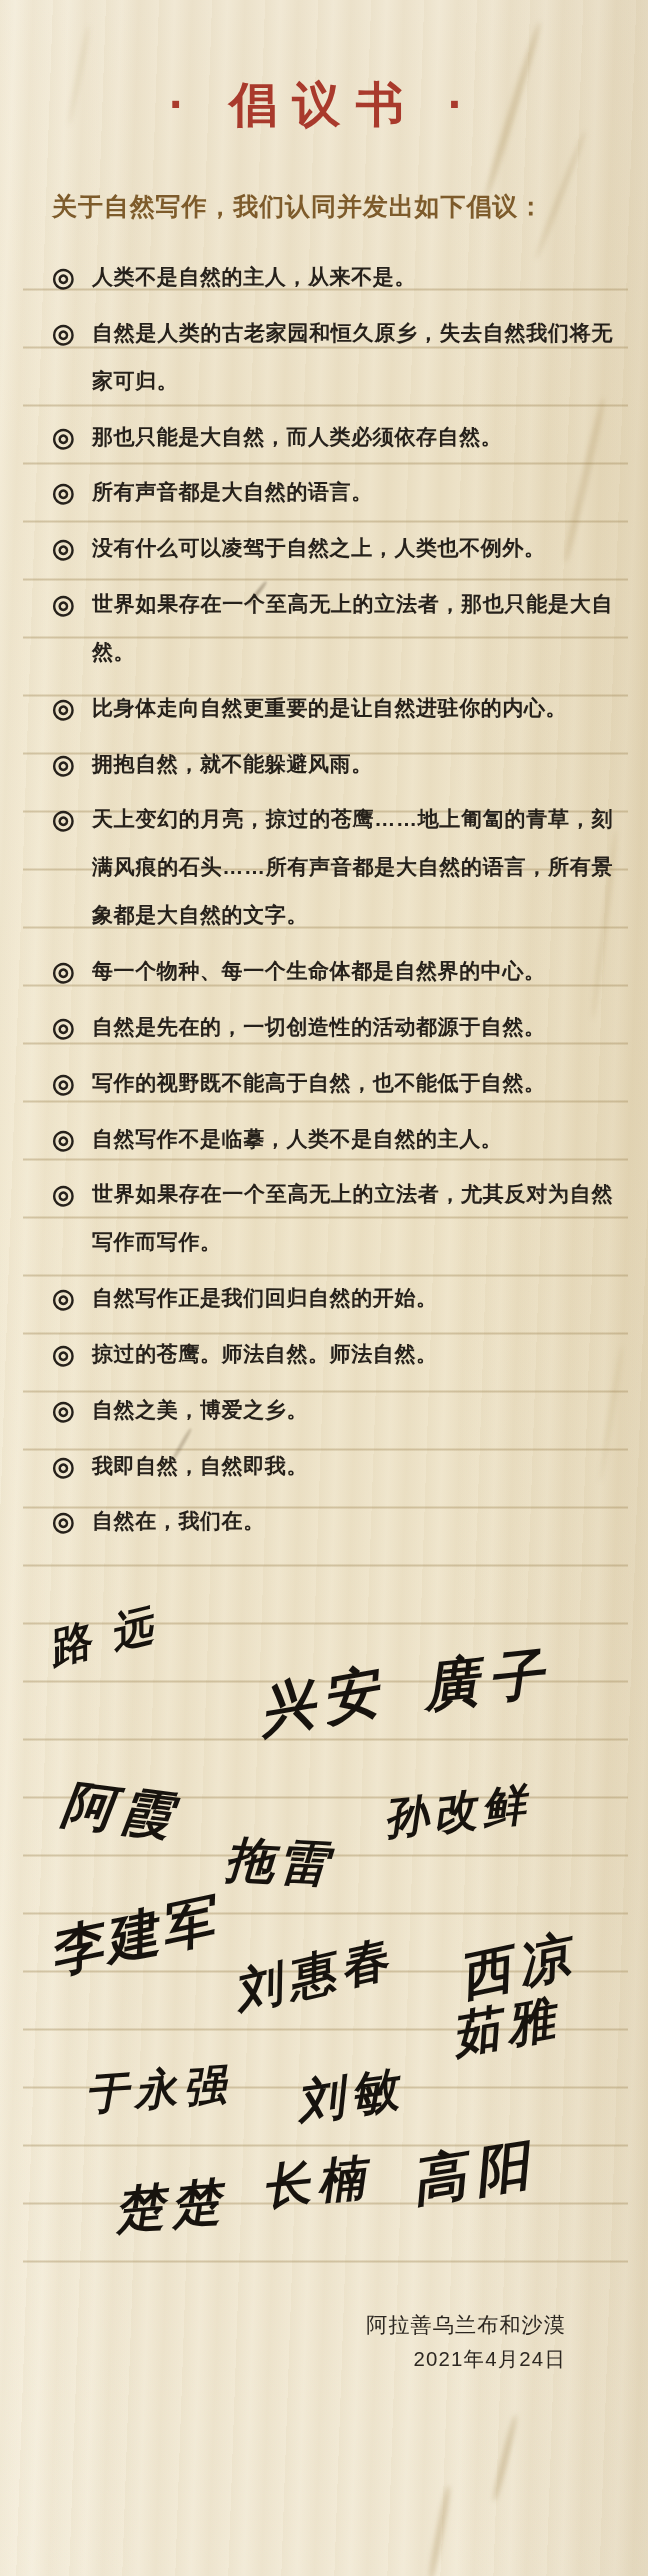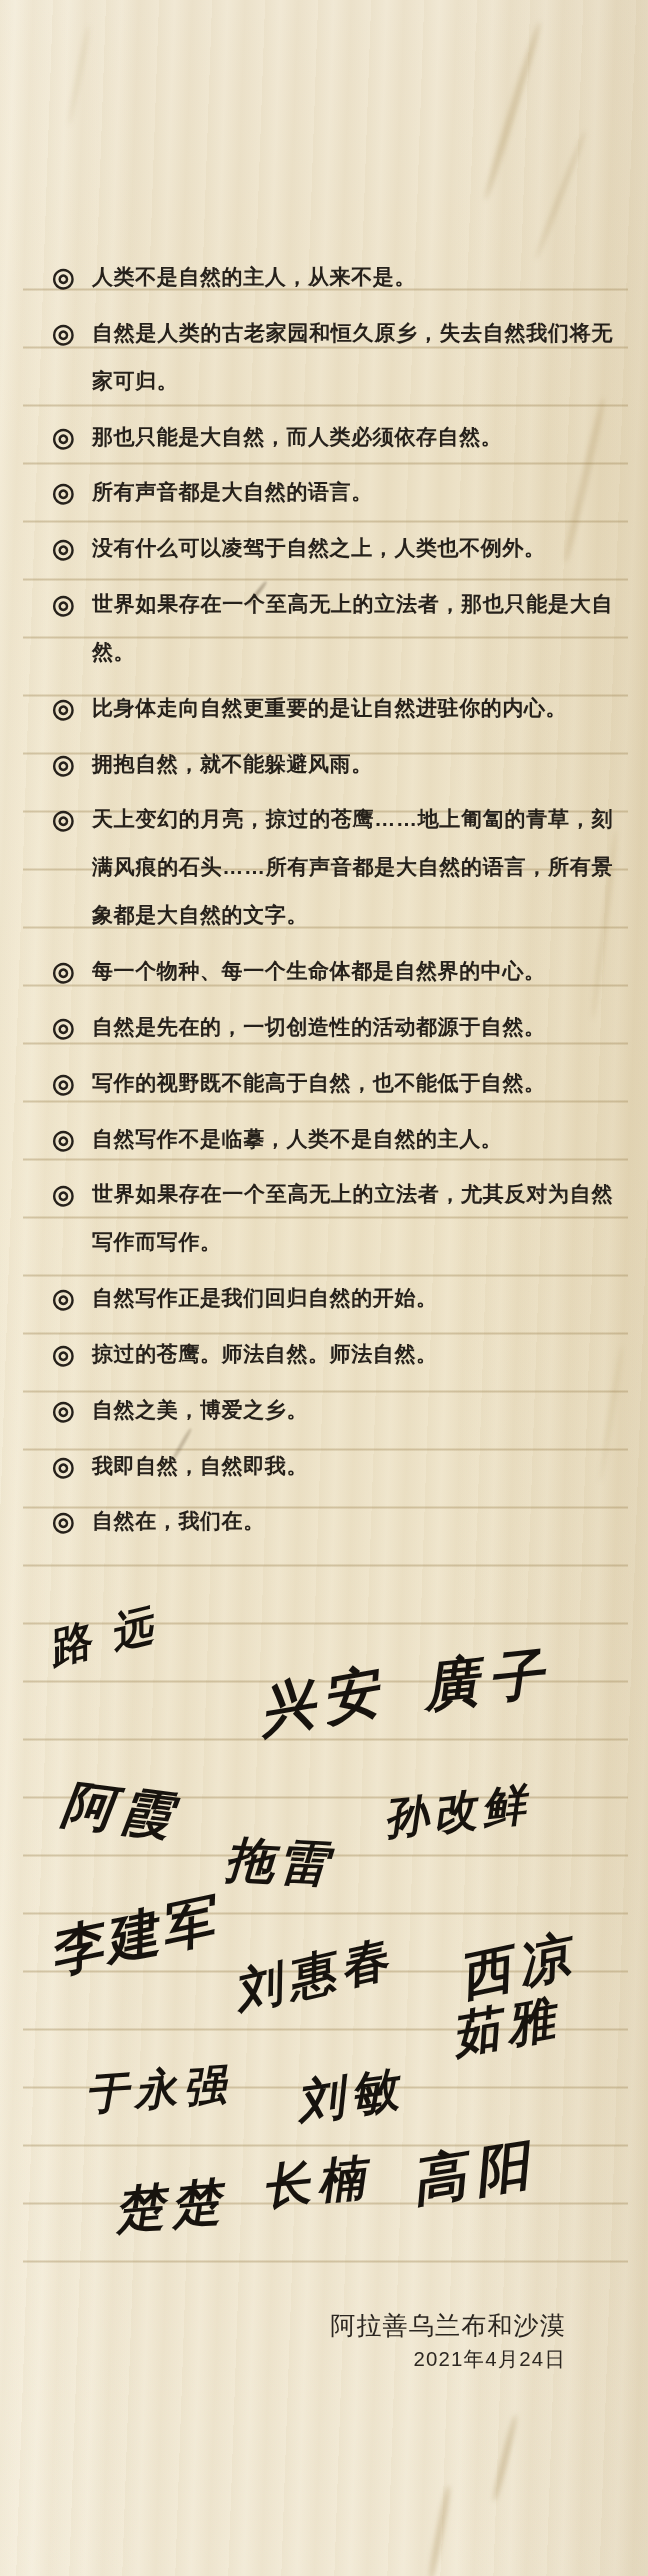--- a/index.html
+++ b/index.html
@@ -144,21 +144,21 @@
   .sig15 { left: 412px; top: 2147px; font-size: 54px; letter-spacing: 9.6px; transform: rotate(-9deg); }
 
   .footer {
     position: absolute;
     right: 82px;
     top: 2308px;
     text-align: right;
     color: #2b2620;
   }
   .footer-location {
-    font-size: 25px;
+    font-size: 21px;
     line-height: 34px;
     letter-spacing: 1.2px;
     text-align: right;
   }
   .footer-date {
     font-size: 20.4px;
     line-height: 34px;
     letter-spacing: 1.2px;
   }
 </style>
@@ -174,21 +174,23 @@
   <div class="streak s2"></div>
   <div class="streak s3"></div>
   <div class="streak s4"></div>
   <div class="streak s5"></div>
   <div class="streak s6"></div>
   <div class="streak s7"></div>
   <div class="streak s8"></div>
   <div class="streak s9"></div>
   <div class="streak s10"></div>
 
-
+  <div class="title">· 倡议书 ·</div>
+
+  <div class="intro">关于自然写作，我们认同并发出如下倡议：</div>
 
   <ul class="items">
     <li class="item">
         <span class="bullet">◎</span>
         <span class="item-text">人类不是自然的主人，从来不是。</span>
       </li>
     <li class="item">
         <span class="bullet">◎</span>
         <span class="item-text">自然是人类的古老家园和恒久原乡，失去自然我们将无家可归。</span>
       </li>

